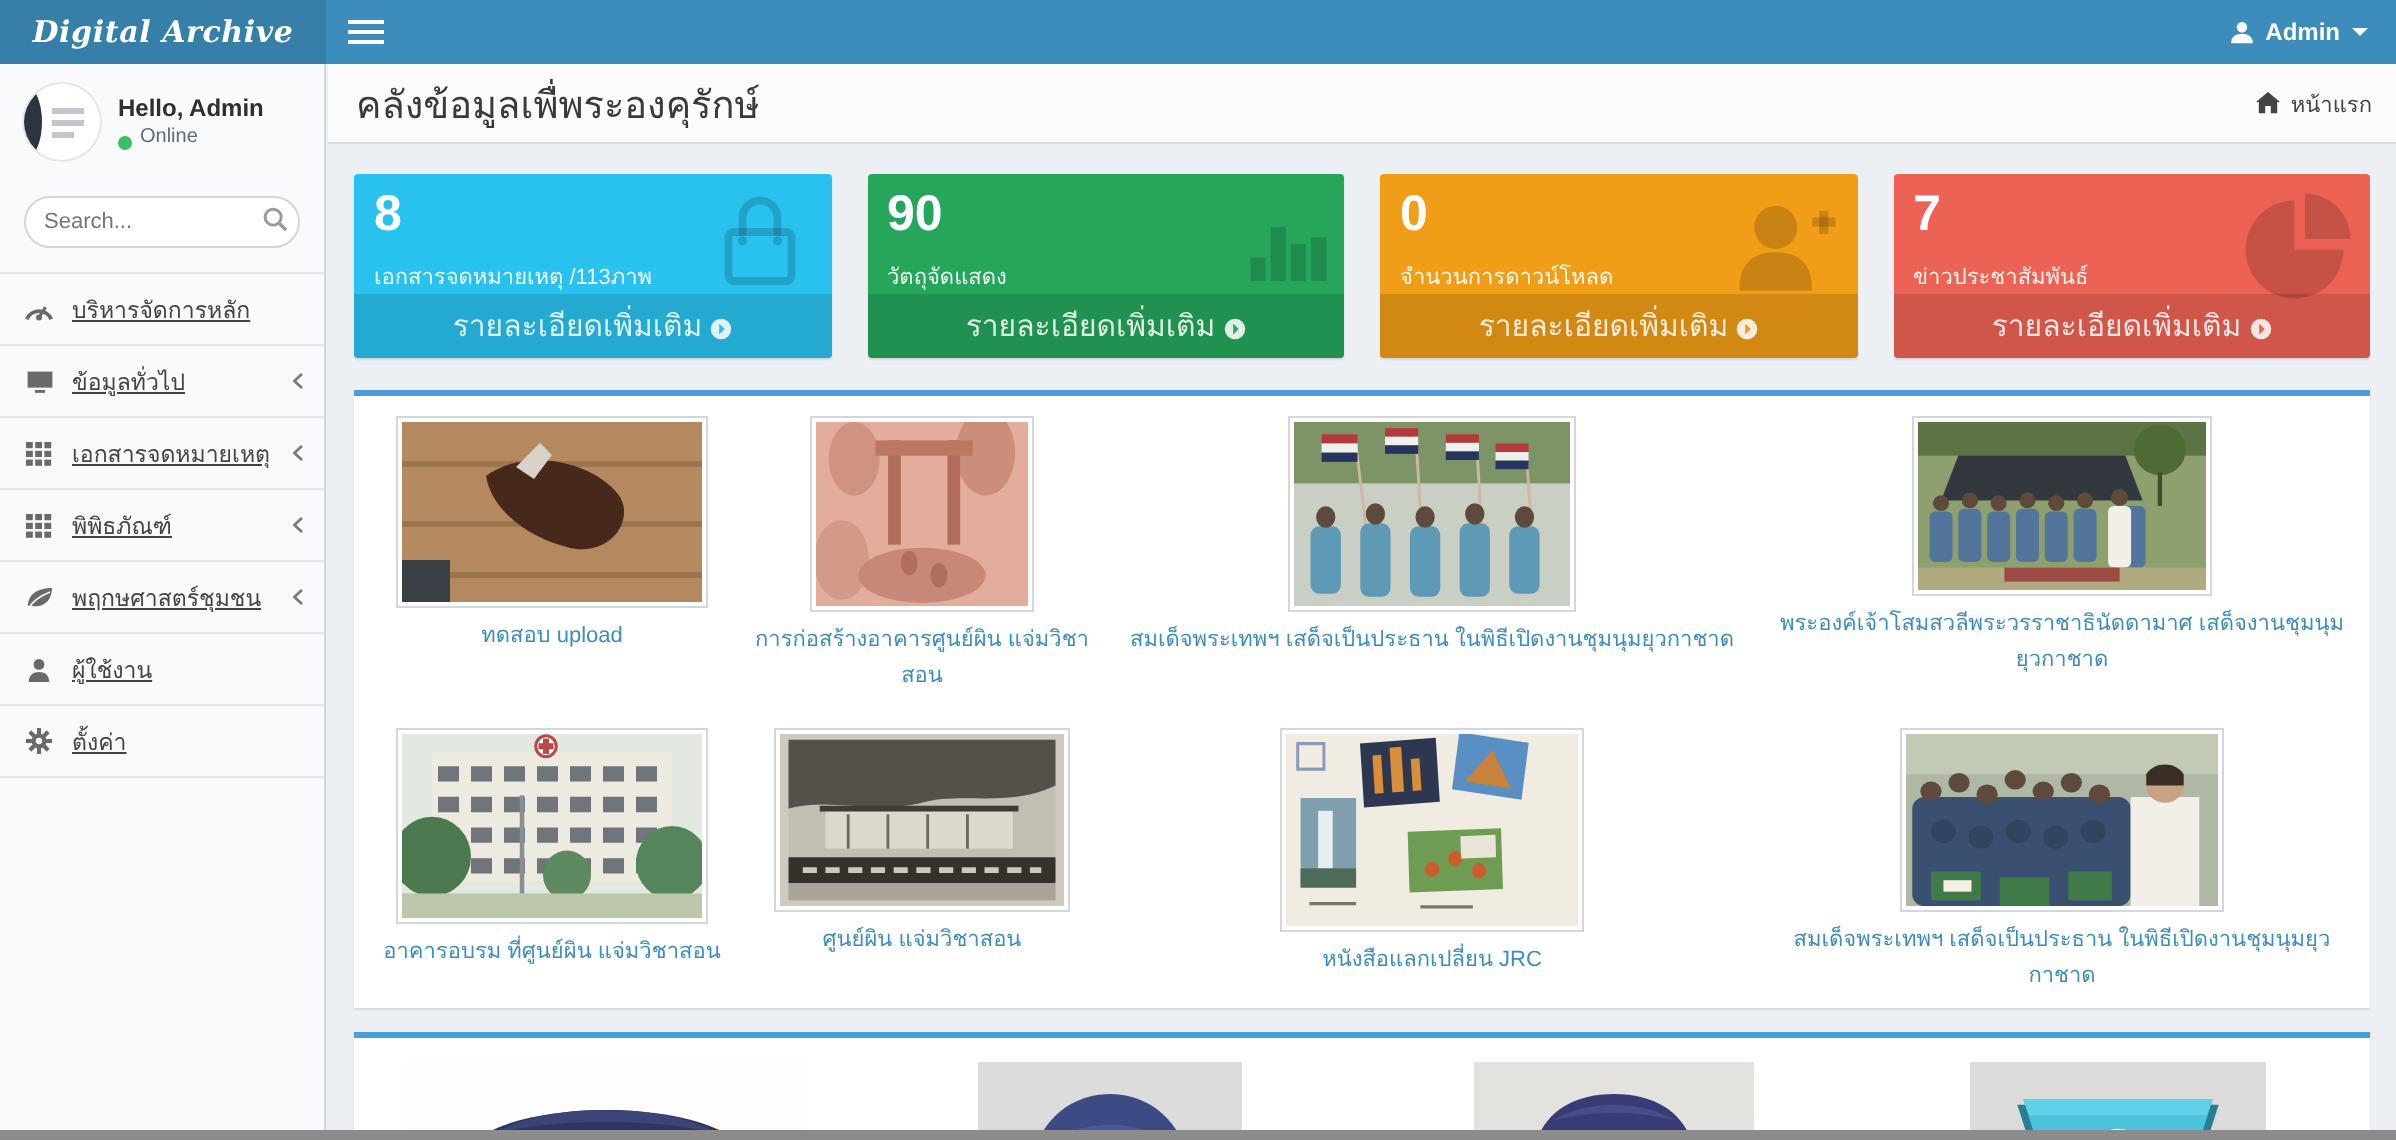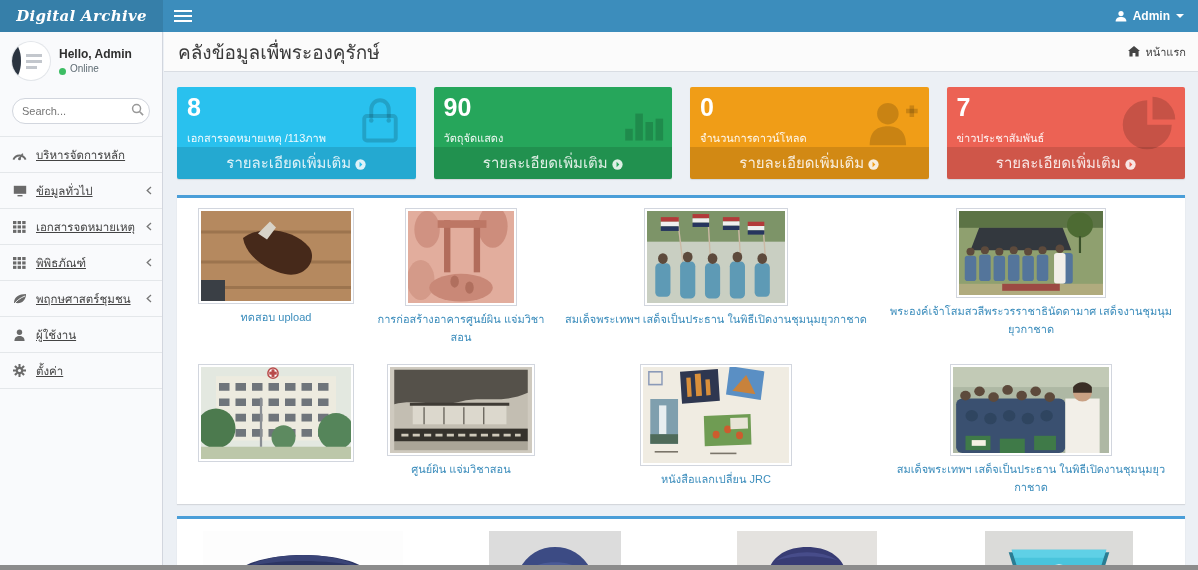--- a/index.html
+++ b/index.html
@@ -482,20 +482,21 @@
               <circle cx="48" cy="4" r="3.4" fill="#fff" stroke="#b84a4a" stroke-width="1"></circle>
                 <rect x="47" y="1.5" width="2" height="5" fill="#b84a4a"></rect>
                 <rect x="45.5" y="3" width="5" height="2" fill="#b84a4a"></rect>
               <circle cx="10" cy="40" r="13" fill="#4c7a4e"></circle>
                 <circle cx="90" cy="42" r="12" fill="#55855a"></circle>
                 <circle cx="55" cy="46" r="8" fill="#5d8a60"></circle>
               <rect y="52" width="100" height="8" fill="#bcc7a9"></rect>
                 <line x1="40" y1="20" x2="40" y2="52" stroke="#8a8f94" stroke-width="1.5"></line>
             </svg>
           </div>
+          <a class="gcap">อาคารอบรม ที่ศูนย์ผิน แจ่มวิชาสอน</a>
         </div>
         <div class="gcell">
           <div class="ph">
             <svg width="142" height="86" viewBox="0 0 100 60" preserveAspectRatio="none">
               <rect width="100" height="60" fill="#cfcabf"></rect>
                 <rect x="3" y="2" width="94" height="56" fill="#c3beb2"></rect>
               <path d="M3 2 L97 2 L97 18 C80 26 64 20 50 24 C34 28 16 22 3 26 Z" fill="#55514a"></path>
               <rect x="16" y="26" width="66" height="14" fill="#dcd8cd"></rect>
                 <line x1="14" y1="26" x2="84" y2="26" stroke="#3f3b35" stroke-width="2"></line>
               <g stroke="#6e6a61" stroke-width="1">

